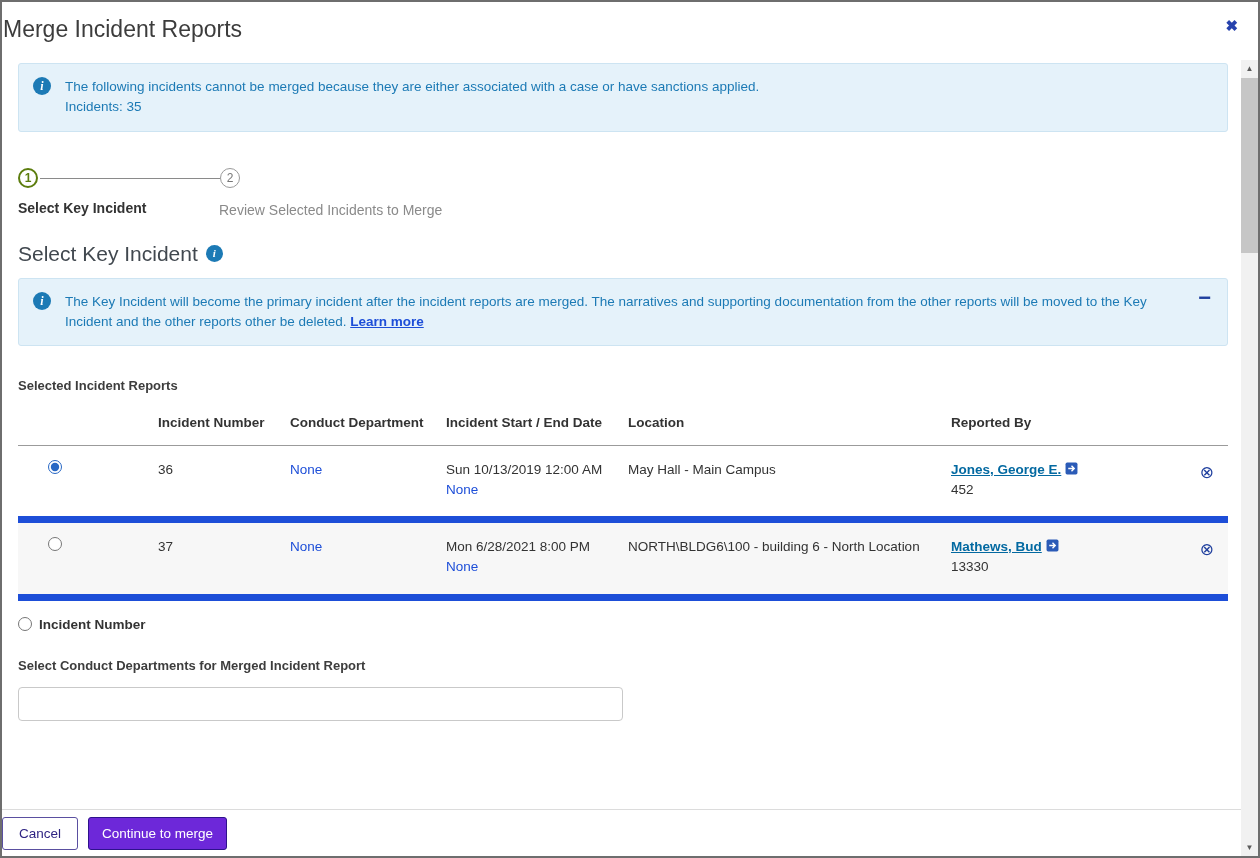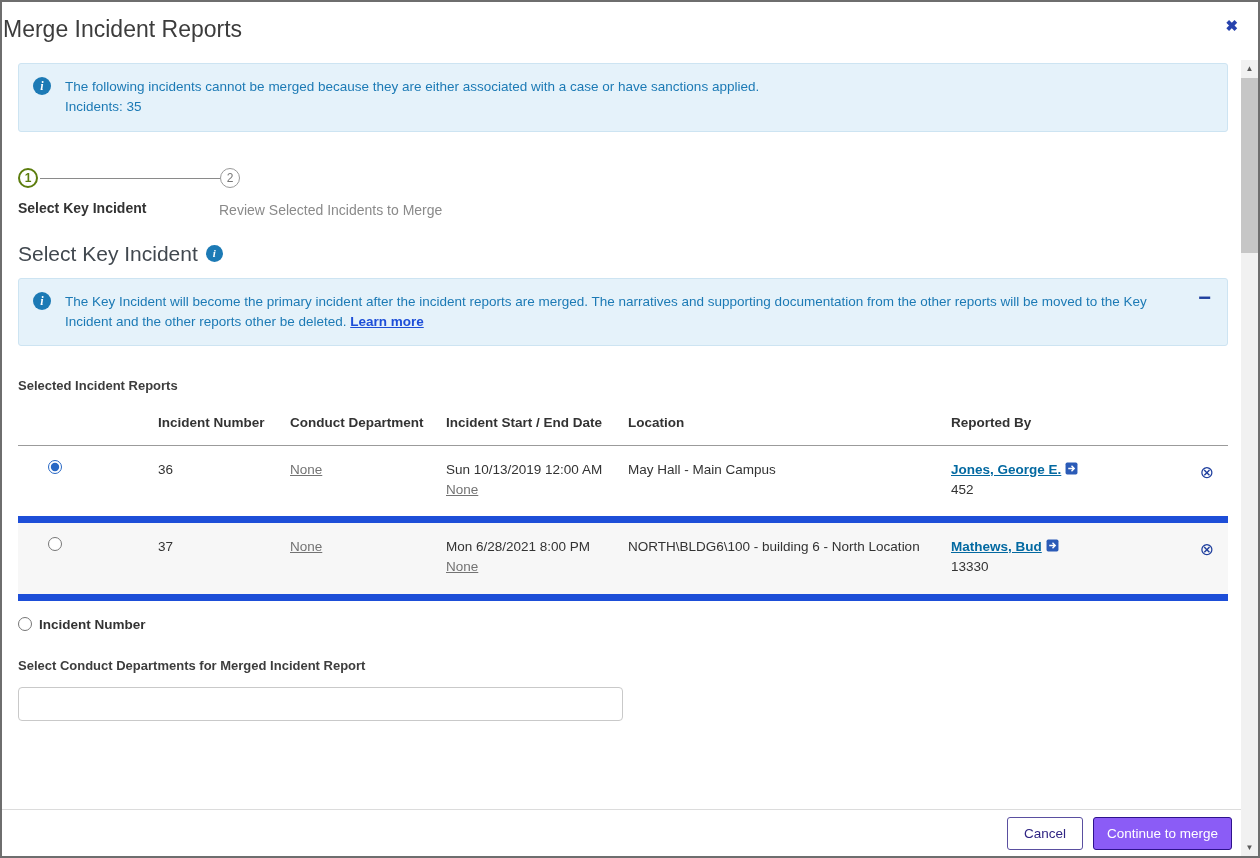--- a/index.html
+++ b/index.html
@@ -63,46 +63,46 @@
   table.reports th {
     text-align:left; font-weight:bold; color:#333; vertical-align:top;
     padding:8px 10px 12px 0; border-bottom:1px solid #9b9b9b; line-height:1.45;
   }
   table.reports td {
     vertical-align:top; padding:14px 10px 16px 0;
     border-bottom:7px solid #1d4ed8; line-height:1.5;
   }
   table.reports tr.striped td { background:#f7f7f7; }
   .radio-cell { padding-left:30px !important; }
-  .muted { color:#737373;text-decoration:underline; }
+  .muted { color:#1d4ed8; }
   a.person-link { color:#0369a1; text-decoration:underline; cursor:pointer;font-weight:bold; }
   .open-record-icon { vertical-align:-1px; margin-left:4px; cursor:pointer; }
   .remove-btn { color:#1f3f9e; font-size:17px; cursor:pointer; }
   .remove-cell { text-align:right; padding-right:14px !important; }
   input[type="radio"] { width:14px; height:14px; accent-color:#2767c4; margin:0; cursor:pointer; }
 
   .specify-radio-row { margin-top:16px; display:flex; align-items:center; gap:7px; }
   .specify-radio-label { font-size:13.5px; font-weight:bold; color:#333; }
 
   .dept-input {
     margin-top:14px; width:605px; height:34px;
     border:1px solid #c9c9c9; border-radius:4px;
     padding:0 10px; font-size:14px; font-family:inherit; color:#333;
   }
 
   
   .footer {
     position:absolute; left:0; right:0; bottom:0; height:47px;
     border-top:1px solid #dcdcdc; background:#fff;
-    display:flex; justify-content:flex-end; align-items:center;
+    display:flex; justify-content:flex-start; align-items:center;
     gap:10px; padding-right:26px; z-index:2;
   }
   .btn { border-radius:3px; font-size:13.5px; font-family:inherit; padding:8px 16px; cursor:pointer; }
   .btn-cancel { background:#fff; color:#2f2483; border:1px solid #5a4fa0; }
-  .btn-continue { background:#8b5cf6; color:#fff; border:1px solid #2e128c; padding:8px 13px; }
+  .btn-continue { background:#6d28d9; color:#fff; border:1px solid #2e128c; padding:8px 13px; }
 
   
   .scrollbar {
     position:absolute; top:58px; right:0; bottom:0; width:17px;
     background:#f1f1f1; z-index:5;
   }
   .scroll-arrow {
     position:absolute; left:0; width:17px; height:17px;
     display:flex; align-items:center; justify-content:center;
     font-size:8px; color:#5a5a5a; cursor:pointer;

